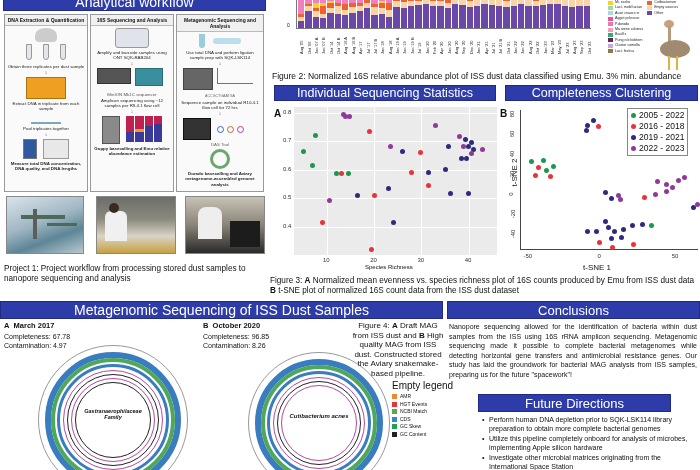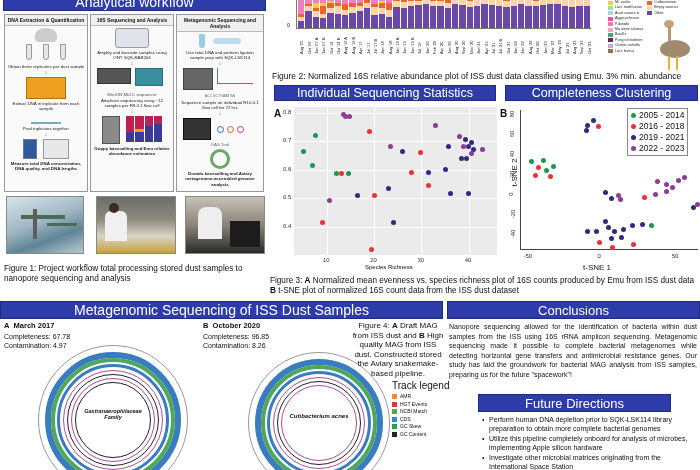--- a/index.html
+++ b/index.html
@@ -124,21 +124,21 @@
 </div>
 <div class="photo" style="left:96px;top:196px;width:80px;height:58px;background:linear-gradient(180deg,#6b6e6a 0%,#8d8a7e 40%,#d8d4c6 70%,#c7a040 100%);">
   <div style="position:absolute;left:8px;top:14px;width:22px;height:30px;background:#f0f0f0;border-radius:6px 6px 0 0;"></div>
   <div style="position:absolute;left:12px;top:6px;width:10px;height:10px;background:#3a2a20;border-radius:50%;"></div>
 </div>
 <div class="photo" style="left:185px;top:196px;width:80px;height:58px;background:linear-gradient(180deg,#c8c2b6 0%,#8a8478 50%,#2a2a2a 100%);">
   <div style="position:absolute;left:12px;top:10px;width:24px;height:32px;background:#eeeeee;border-radius:8px 8px 0 0;"></div>
   <div style="position:absolute;left:44px;top:24px;width:30px;height:26px;background:#1c1c1c;"></div>
 </div>
 
-<div class="caption" style="left:4px;top:264px;width:262px;">Figure 1: Project workflow total processing stored dust samples to nanopore sequencing and analysis</div>
+<div class="caption" style="left:4px;top:264px;width:262px;">Project 1: Project workflow from processing stored dust samples to nanopore sequencing and analysis</div>
 
 <div class="abs" style="left:287px;top:22px;font-size:5px;">0</div>
 <div class="bar-area" id="bar-area">
     <div class="bar">
       <div style="height: 25%; background: rgb(107, 71, 168);"></div>
       <div style="height: 15%; background: rgb(248, 213, 168);"></div>
       <div style="height: 10%; background: rgb(240, 96, 48);"></div>
       <div style="height: 0%; background: rgb(246, 208, 44);"></div>
       <div style="height: 50%; background: rgb(239, 127, 191);"></div>
     </div>
@@ -654,21 +654,21 @@
     <div class="dot" style="left: 157.233px; top: 70px; background: rgb(142, 58, 152);"></div>
     <div class="dot" style="left: 163.167px; top: 67px; background: rgb(142, 58, 152);"></div>
     <div class="dot" style="left: 176.517px; top: 94px; background: rgb(142, 58, 152);"></div>
   </div>
 <div class="abs" style="left:583px;top:263px;font-size:8px;">
   <span>t-SNE 1</span>
 </div>
 <div class="tsne-leg" id="tsne-legend" style="left:627px;top:108px;">
     <div class="tsne-leg-item">
       <span class="tsne-leg-dot" style="background: rgb(26, 152, 80);"></span>
-      <span>2005 - 2014</span>
+      <span>2005 - 2022</span>
     </div>
     <div class="tsne-leg-item">
       <span class="tsne-leg-dot" style="background: rgb(232, 51, 58);"></span>
       <span>2016 - 2018</span>
     </div>
     <div class="tsne-leg-item">
       <span class="tsne-leg-dot" style="background: rgb(46, 43, 126);"></span>
       <span>2019 - 2021</span>
     </div>
     <div class="tsne-leg-item">
@@ -721,21 +721,21 @@
   <div style="position:absolute;inset:28px;border-radius:50%;border:1px solid #222;"></div>
   <div style="position:absolute;inset:32px;border-radius:50%;border:1px solid #b04aa0;"></div>
   <div style="position:absolute;left:0;right:0;top:60px;text-align:center;font-size:6px;font-style:italic;font-weight:bold;">Cutibacterium acnes</div>
 </div>
 
 <div class="abs" style="left:352px;top:321px;width:92px;font-size:8px;line-height:9.5px;text-align:center;">
   <span>Figure 4: </span><b>A</b><span> Draft MAG from ISS dust and </span><b>B</b><span> High quality MAG from ISS dust. Constructed stored the Aviary snakemake-based pipeline.</span>
 </div>
 
 <div class="abs" style="left:392px;top:380px;">
-  <div style="font-size:10px;line-height:12px;margin-bottom:1px;">Track legend</div>
+  <div style="font-size:10px;line-height:12px;margin-bottom:1px;">Empty legend</div>
   <div id="track-items">
       <div class="track-item">
         <span class="track-sw" style="background: rgb(240, 138, 48);"></span>
         <span>AMR</span>
       </div>
       <div class="track-item">
         <span class="track-sw" style="background: rgb(232, 51, 58);"></span>
         <span>HGT Events</span>
       </div>
       <div class="track-item">

